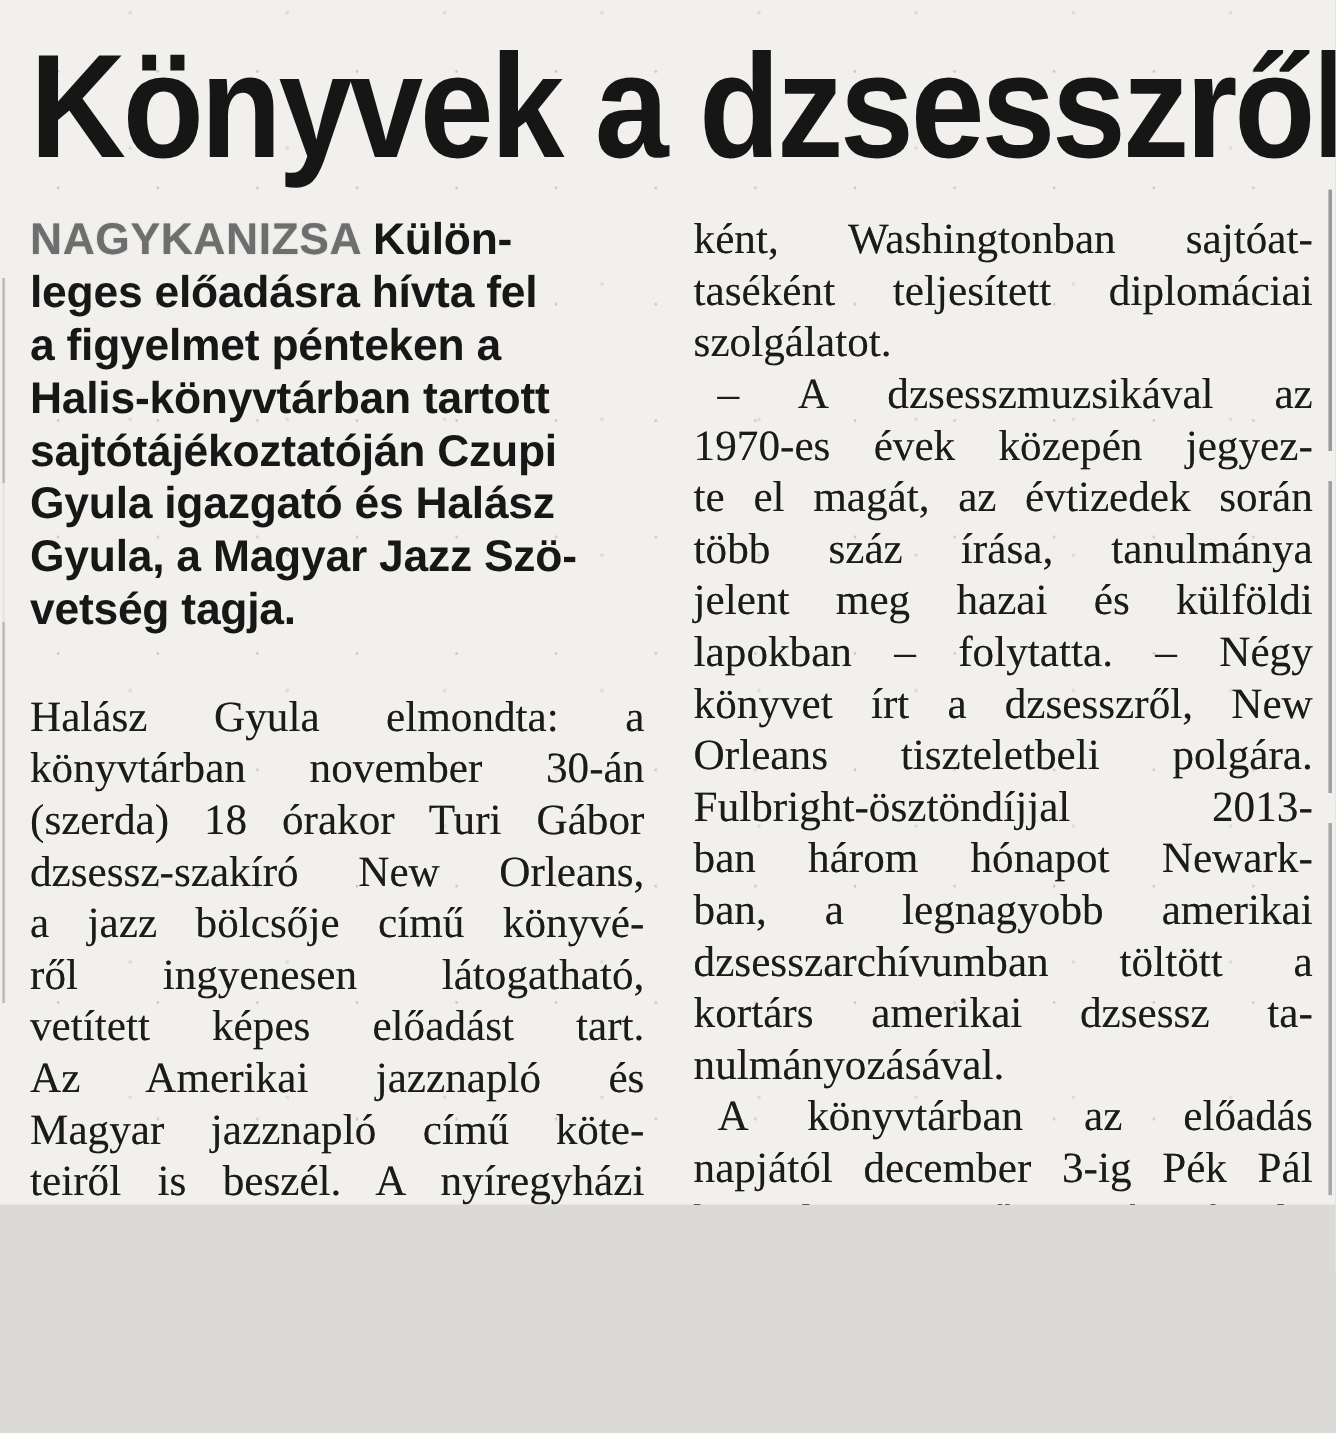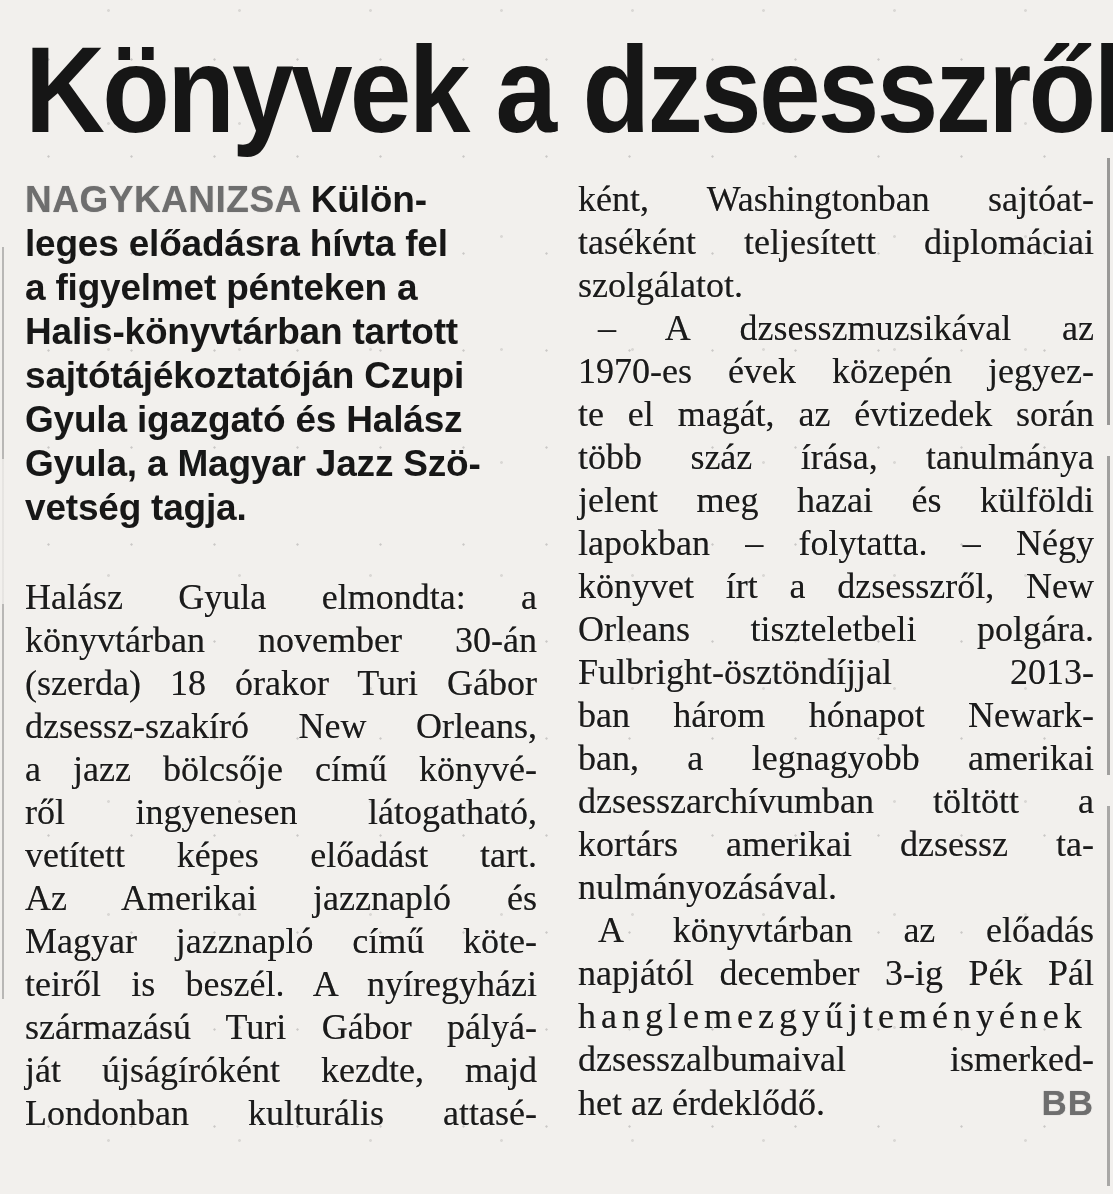--- a/index.html
+++ b/index.html
@@ -1,18 +1,18 @@
 <!DOCTYPE html>
 <html style="--paper: #f2f0ed; --ink: #1b1b1b; --tag_gray: #6e6e6e;"><head>
 <meta charset="utf-8">
 <style>
   html,body { margin:0; padding:0; background:#dcdad7; }
   .page {
     position:relative;
-    width:1113px; height:1194px;
+    width:1113px; height:1004px;
     background:var(--paper,#f2f0ed);
     overflow:hidden;
     font-family:"Liberation Serif", serif;
     color:var(--ink,#1b1b1b);
     box-sizing:border-box;
   }
   
   .page::before{
     content:""; position:absolute; inset:0; pointer-events:none;
     background-image:

